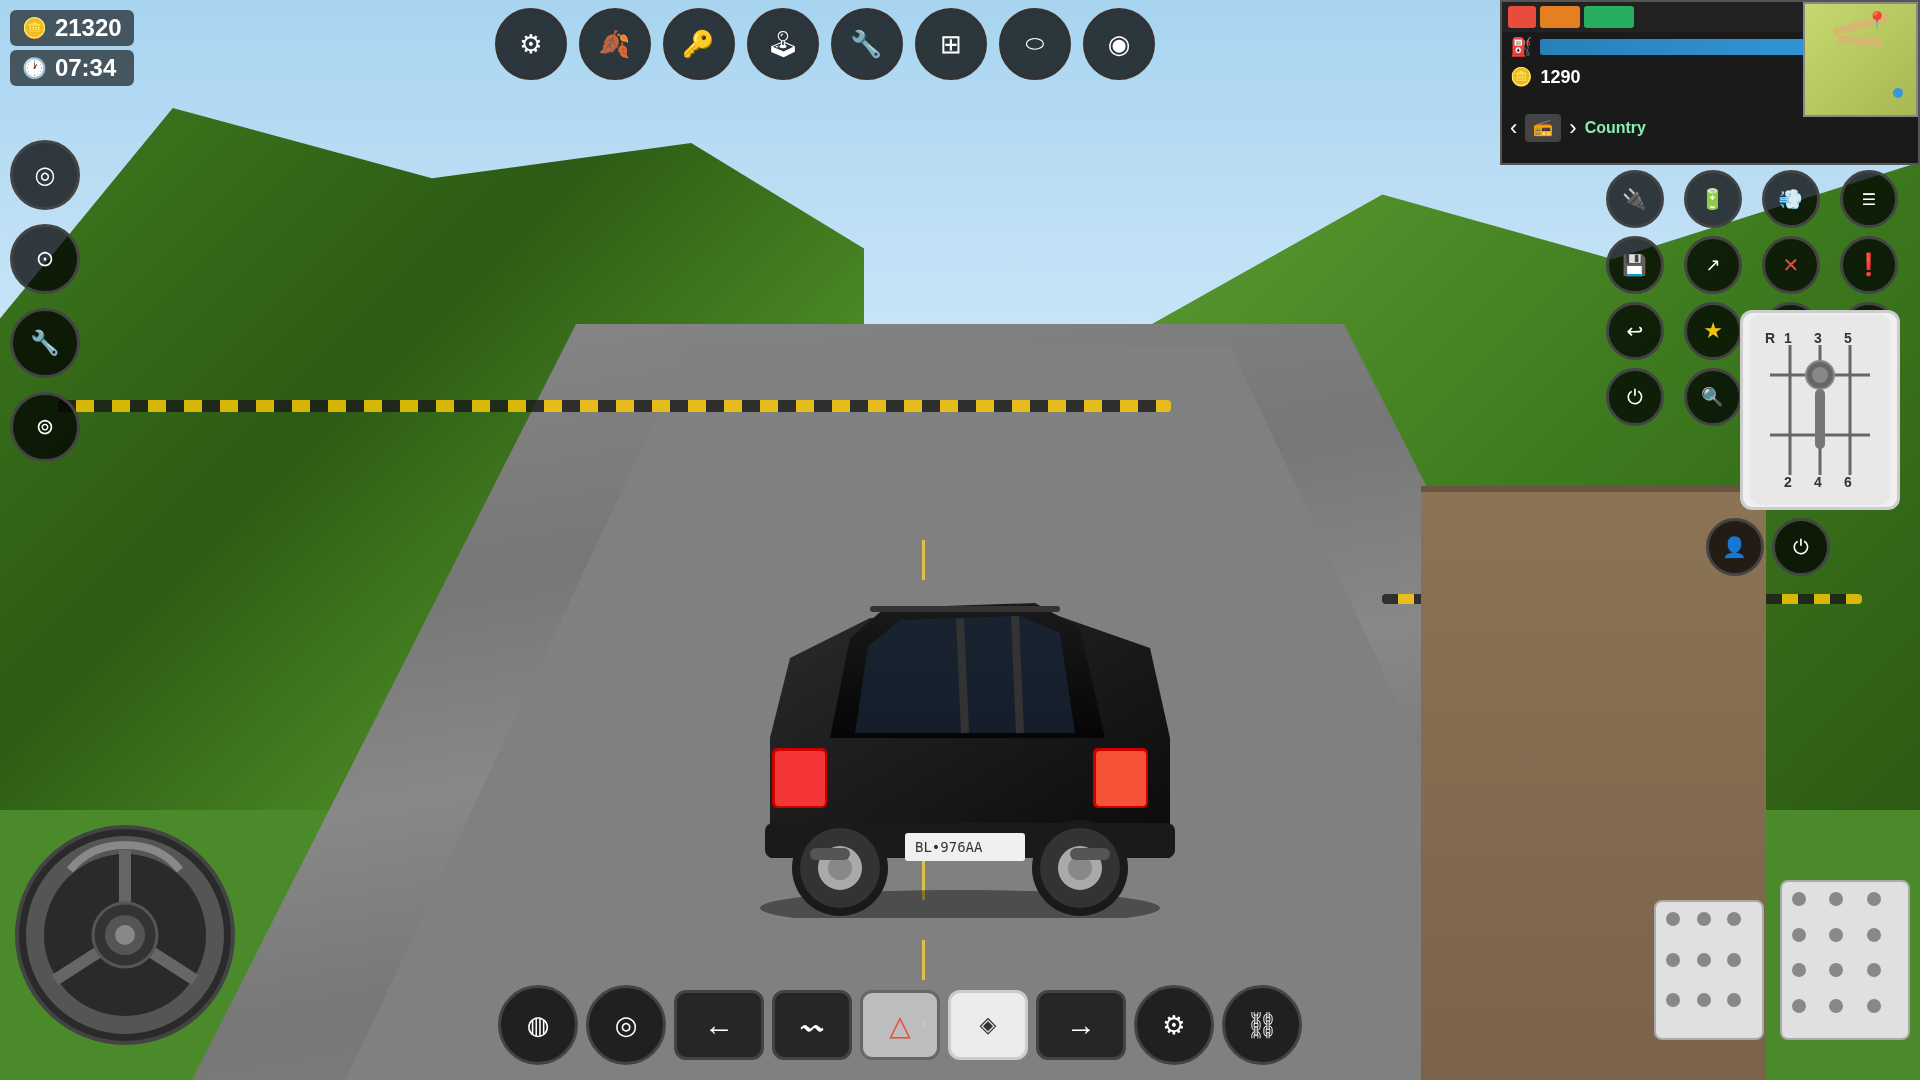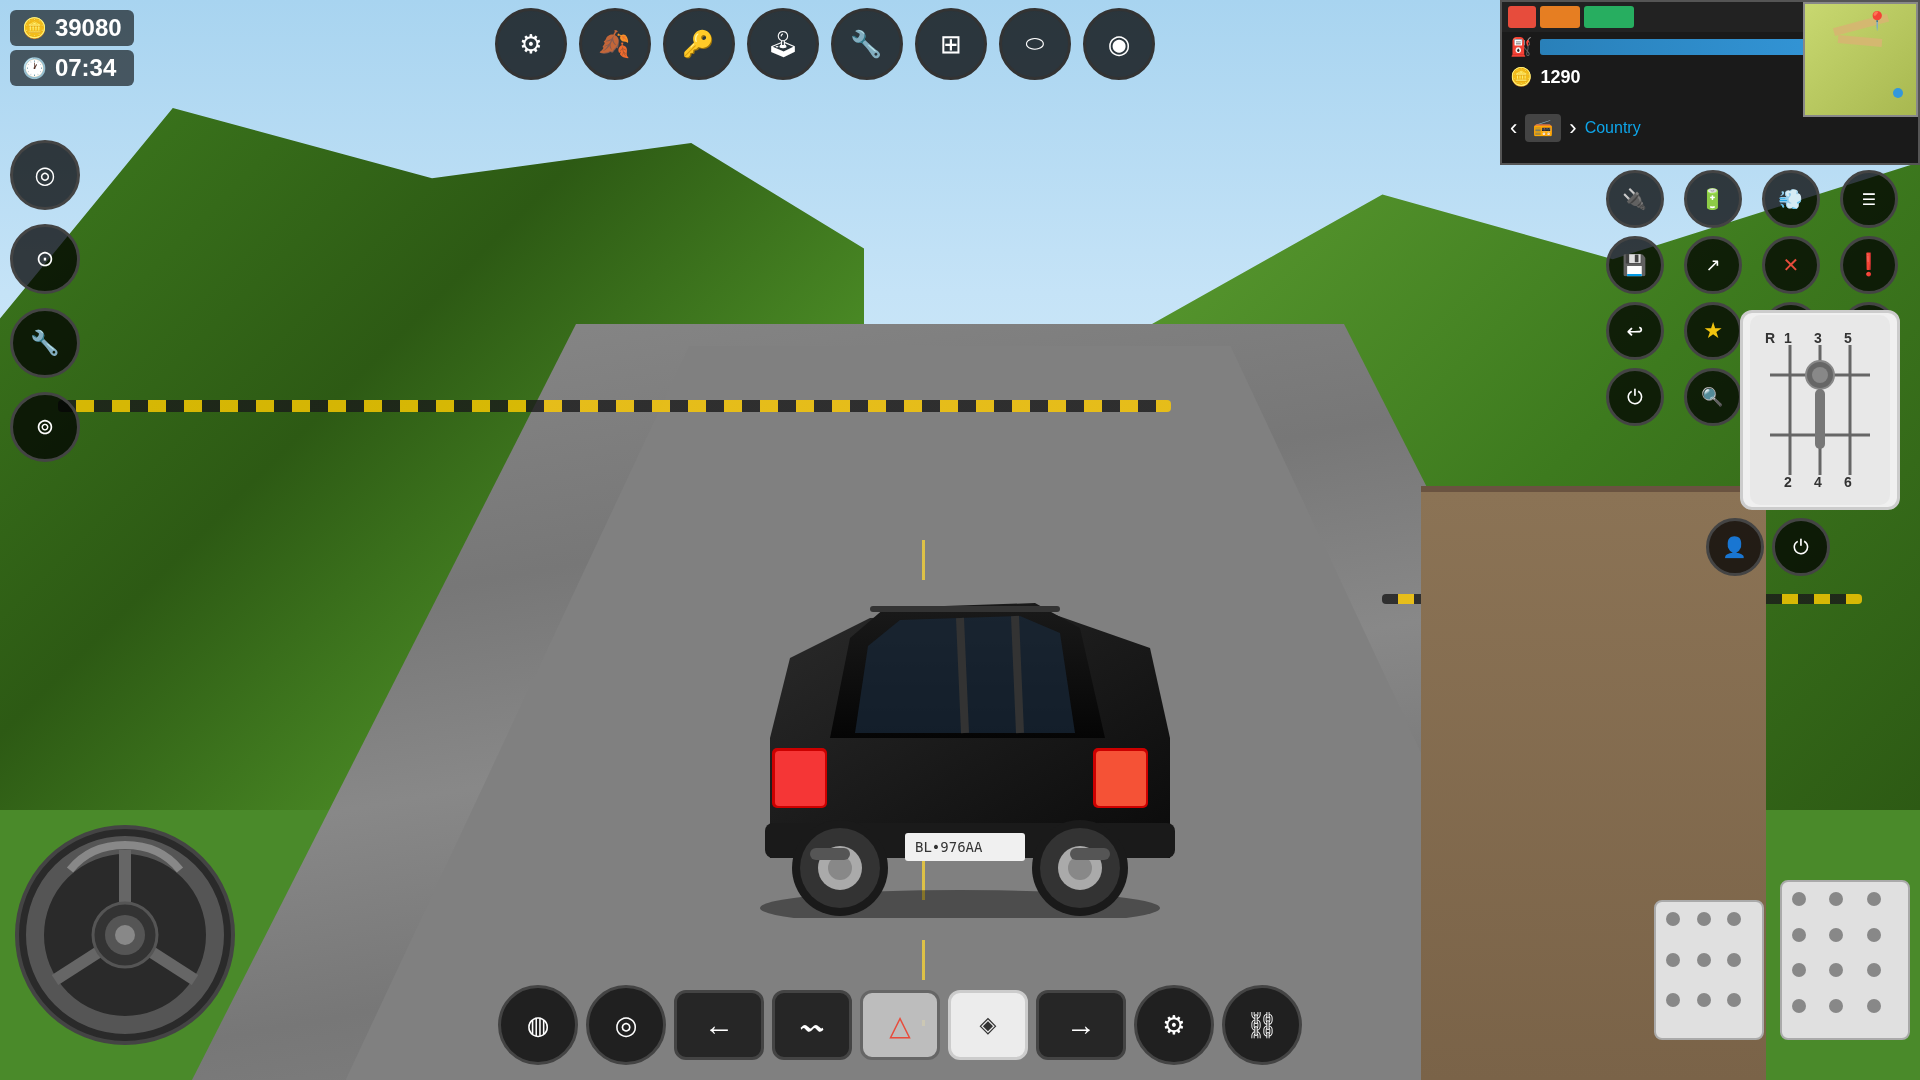--- a/index.html
+++ b/index.html
@@ -255,23 +255,23 @@
       background: #444;
       border-radius: 4px;
       display: flex;
       align-items: center;
       justify-content: center;
       font-size: 16px;
       color: white;
     }
 
     .nav-label {
-      color: #0ea5e9;
+      color: #86efac;
       font-size: 16px;
-      font-weight: normal;
+      font-weight: bold;
       text-align: right;
     }
 
     
     .mini-map {
       position: absolute;
       top: 0;
       right: 0;
       width: 115px;
       height: 115px;
@@ -515,21 +515,21 @@
       <rect x="360" y="310" width="40" height="12" rx="6" fill="#555"></rect>
 
       <rect x="160" y="68" width="190" height="6" rx="3" fill="#333"></rect>
     </svg>
   </div>
 </div>
 
 <div class="top-left-stats">
   <div class="stat-row">
     <span class="stat-icon">🪙</span>
-    <span class="stat-value">39080</span>
+    <span class="stat-value">21320</span>
   </div>
   <div class="stat-row">
     <span class="stat-icon">🕐</span>
     <span class="stat-value">07:34</span>
   </div>
 </div>
 
 <div class="top-icon-bar">
   <div class="hud-btn">⚙</div>
   <div class="hud-btn">🍂</div>

